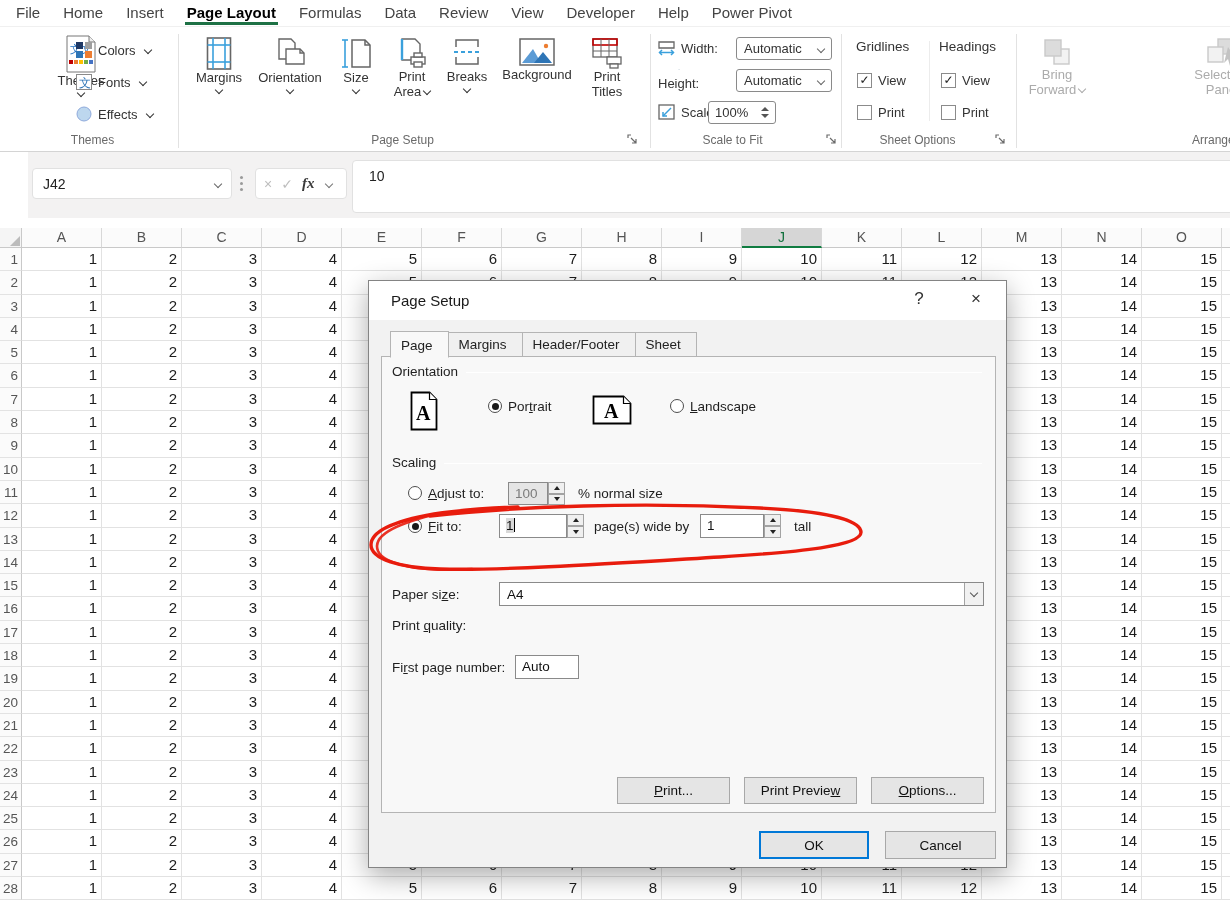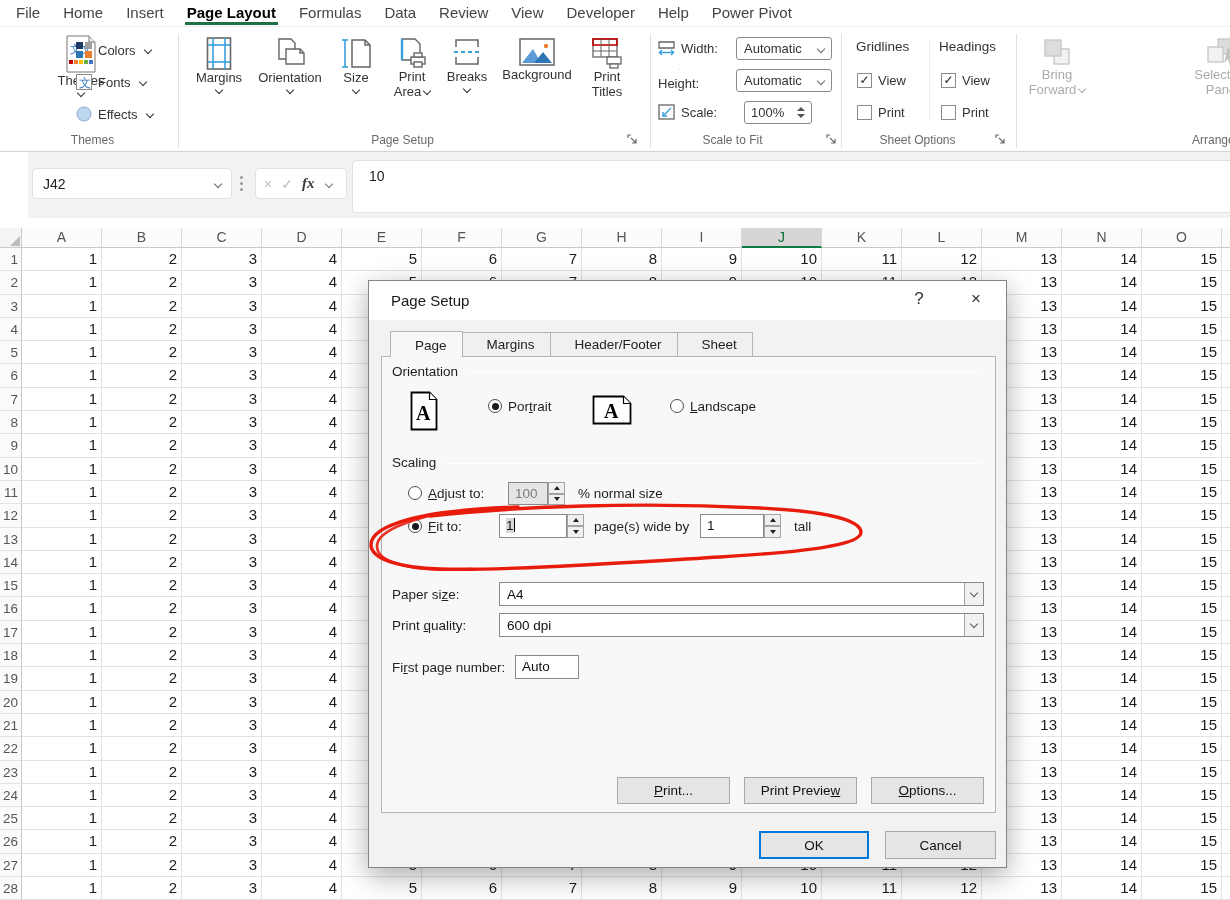--- a/index.html
+++ b/index.html
@@ -80,21 +80,21 @@
     background:#f2f2f2; border:1px solid #848484; box-shadow:0 8px 26px rgba(0,0,0,.33);
     z-index:10; font-size:13.5px; }
   #dlg-titlebar { position:absolute; left:0; top:0; width:100%; height:39px; background:#fff;
     display:flex; align-items:center; }
   #dlg-title { font-size:15px; color:#1a1a1a; padding-left:22px; }
   #dlg-help { position:absolute; left:538px; top:8px; width:24px; height:24px; text-align:center;
     font-size:17px; color:#333; }
   #dlg-close { position:absolute; left:594px; top:8px; width:26px; height:24px; text-align:center;
     font-size:17px; color:#333; }
   #dlg-tabs { position:absolute; left:21px; top:51px; display:flex; z-index:3; }
-  .dlg-tab { border:1px solid #b4b4b4; background:#f0f0f0; padding:4px 15px 4px 24px;
+  .dlg-tab { border:1px solid #b4b4b4; background:#f0f0f0; padding:4px 15px 4px 10px;
     font-size:13.5px; margin-right:-1px; height:25px; }
   .dlg-tab.active { background:#f8f8f8; border-bottom:1px solid #f8f8f8; height:27px;
     position:relative; top:-1px; padding-top:6px; z-index:4; }
   #dlg-pane { position:absolute; left:12px; top:75px; width:615px; height:457px;
     background:#f8f8f8; border:1px solid #b4b4b4; z-index:2; }
   .grp-lbl { position:absolute; font-size:13.5px; color:#222; background:#f8f8f8; padding-right:6px; z-index:2;}
   .grp-line { position:absolute; height:1px; background:#dcdcdc; border-bottom:1px solid #fff; }
   .radio { position:absolute; width:14px; height:14px; border:1px solid #4d4d4d; border-radius:50%; background:#fff; }
   .radio.sel::after { content:""; display:block; width:7px; height:7px; margin:2.5px; background:#1a1a1a; border-radius:50%; }
   .dtext { position:absolute; white-space:nowrap; color:#1f1f1f; }
@@ -290,21 +290,21 @@
     <span class="chev" style="color:#666"></span>
   </div>
   <div class="smallrow" style="left:658px; top:74px;">
     <svg width="17" height="16" viewBox="0 0 17 16">
       <rect x="1" y="1" width="15" height="14" fill="none" stroke="#666" stroke-width="1.3"></rect>
       <line x1="13" y1="4" x2="5" y2="12" stroke="#3aa0dc" stroke-width="1.5"></line>
       <path d="M5 8 v4 h4" fill="none" stroke="#3aa0dc" stroke-width="1.5"></path>
     </svg>
     <span>Scale:</span>
   </div>
-  <div class="spinbox" style="position:absolute; left:744px; top:74px;align-items:center;">
+  <div class="spinbox" style="position:absolute; left:708px; top:74px;align-items:center;">
     <span>100%</span>
     <span class="spin-arrows">
         <span class="tri-up"></span>
         <span class="tri-dn"></span>
       </span>
   </div>
   <div class="grp-caption" style="left:660px; width:145px;">Scale to Fit</div>
   <svg class="launcher" style="left:826px;" viewBox="0 0 12 12">
     <path d="M1 4 V1 H4 M4 4 L9 9 M9 5 V9 H5" fill="none" stroke="currentColor" stroke-width="1.2"></path>
   </svg>
@@ -992,26 +992,20 @@
     <span class="dtext" style="left:412px; top:162px;">tall</span>
 
     <span class="dtext" style="left:10px; top:230px;">Paper si<u>z</u>e:</span>
     <div class="ddrop" style="left:117px; top:225px; width:485px; height:24px;">
       <span class="val">A4</span>
       <span class="btn">
           <span class="chev"></span>
         </span>
     </div>
     <span class="dtext" style="left:10px; top:261px;">Print <u>q</u>uality:</span>
-    <div class="ddrop" style="left:117px; top:256px; width:485px; height:24px;">
-      <span class="val">600 dpi</span>
-      <span class="btn">
-          <span class="chev"></span>
-        </span>
-    </div>
     <span class="dtext" style="left:10px; top:303px;">Fi<u>r</u>st page number:</span>
     <span class="dfield" style="left:133px; top:298px; width:64px; height:24px;">Auto</span>
 
     <button class="dbtn" style="left:235px; top:420px;"><u>P</u>rint...</button>
     <button class="dbtn" style="left:362px; top:420px;">Print Previe<u>w</u></button>
     <button class="dbtn" style="left:489px; top:420px;"><u>O</u>ptions...</button>
   </div>
 
   <button class="dbtn okbtn" style="left:390px; top:550px;">OK</button>
   <button class="dbtn" style="left:516px; top:550px; width:111px; height:28px;">Cancel</button>

